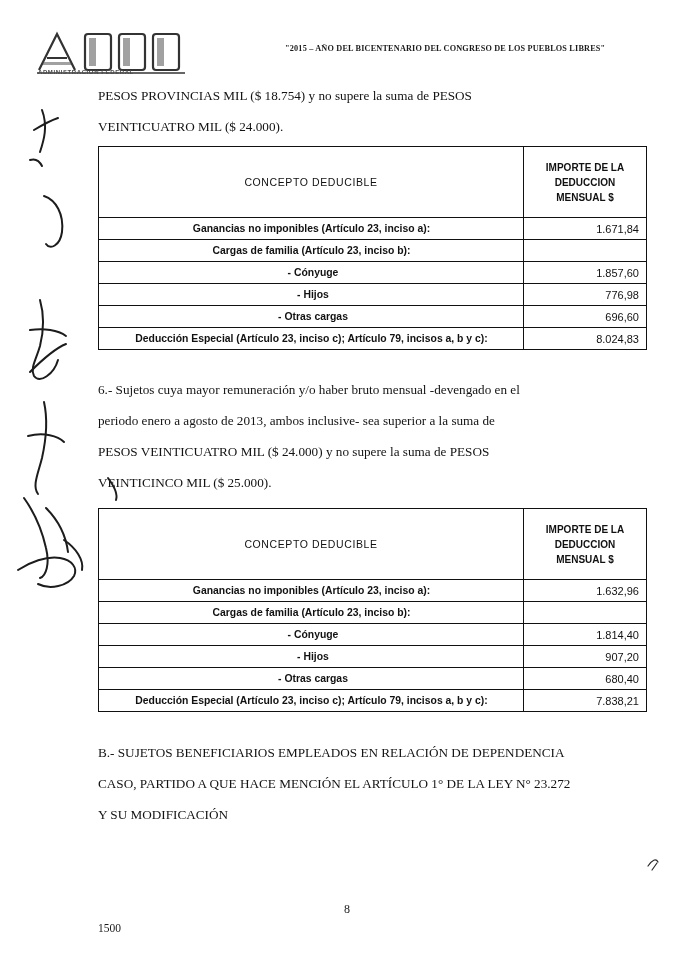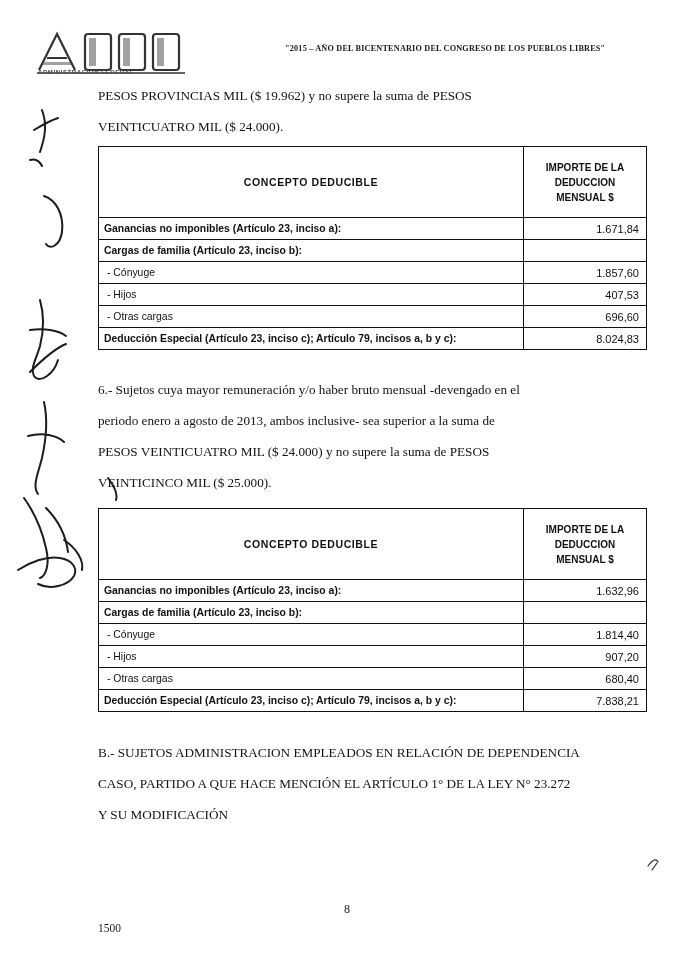--- a/index.html
+++ b/index.html
@@ -78,26 +78,27 @@
   
   .tbl {
     position: absolute;
     border-collapse: collapse;
     font-family: "Liberation Sans", sans-serif;
     background: #fff;
   }
   .tbl td, .tbl th {
     border: 1.6px solid #111;
     padding: 0;
+    text-align: center;
   }
   .tbl .head-concept {
     width: 424px;
     text-align: center;
     font-size: 10.5px;
-    font-weight: bold;
+    font-weight: normal;
     letter-spacing: 0.6px;
     height: 70px;
     vertical-align: middle;
     margin-top: 20px;
   }
   .tbl .head-importe {
     width: 114px;
     text-align: center;
     font-size: 10px;
     font-weight: bold;
@@ -107,21 +108,21 @@
     margin-top: 43px;
   }
   .tbl td.lbl {
     font-size: 10.4px;
     font-weight: bold;
     padding: 2px 4px 2px 5px;
     height: 17px;
     line-height: 14px;
   }
   .tbl td.lbl.sub {
-    font-weight: normal;
+    font-weight: bold;
     padding-left: 8px;
   }
   .tbl td.val {
     font-size: 11px;
     text-align: right;
     padding: 2px 7px 2px 3px;
     height: 17px;
     line-height: 14px;
   }
 
@@ -177,21 +178,21 @@
     </div>
     <div class="logo-caption">ADMINISTRACION FEDERAL</div>
     <div class="header-note">"2015 – AÑO DEL BICENTENARIO DEL CONGRESO DE LOS PUEBLOS LIBRES"</div>
   </div>
 
   <div class="body-par" style="left:98px; top:80px; width:560px;">
     <span class="l spread">
       <span>PESOS</span>
       <span>PROVINCIAS</span>
       <span>MIL</span>
-      <span>($ 19.962)</span>
+      <span>($ 18.754)</span>
       <span>y</span>
       <span>no</span>
       <span>supere</span>
       <span>la</span>
       <span>suma</span>
       <span>de</span>
       <span>PESOS</span>
     </span>
     <span class="l">VEINTICUATRO MIL ($ 24.000).</span>
   </div>
@@ -213,21 +214,21 @@
     <tr>
       <td class="lbl">Cargas de familia (Artículo 23, inciso b):</td>
       <td class="val"></td>
     </tr>
     <tr>
       <td class="lbl sub">- Cónyuge</td>
       <td class="val">1.857,60</td>
     </tr>
     <tr>
       <td class="lbl sub">- Hijos</td>
-      <td class="val">407,53</td>
+      <td class="val">776,98</td>
     </tr>
     <tr>
       <td class="lbl sub">- Otras cargas</td>
       <td class="val">696,60</td>
     </tr>
     <tr>
       <td class="lbl">Deducción Especial (Artículo 23, inciso c); Artículo 79, incisos a, b y c):</td>
       <td class="val">8.024,83</td>
     </tr>
   </tbody>
@@ -283,21 +284,21 @@
       <td class="val">680,40</td>
     </tr>
     <tr>
       <td class="lbl">Deducción Especial (Artículo 23, inciso c); Artículo 79, incisos a, b y c):</td>
       <td class="val">7.838,21</td>
     </tr>
   </tbody>
     </table>
 
   <div class="body-par" style="left:98px; top:737px; width:566px;">
-    <span class="l">B.- SUJETOS ADMINISTRACION EMPLEADOS EN RELACIÓN DE DEPENDENCIA</span>
+    <span class="l">B.- SUJETOS BENEFICIARIOS EMPLEADOS EN RELACIÓN DE DEPENDENCIA</span>
     <span class="l">CASO, PARTIDO A QUE HACE MENCIÓN EL ARTÍCULO 1° DE LA LEY N° 23.272</span>
     <span class="l">Y SU MODIFICACIÓN</span>
   </div>
 
   <div class="footer-left">1500</div>
   <div class="footer-page">8</div>
 
   <svg class="marks" viewBox="0 0 680 960" xmlns="http://www.w3.org/2000/svg">
     <g fill="none" stroke="#1c1c1c" stroke-width="2" stroke-linecap="round">
       <path d="M42 110 C48 126, 44 140, 40 152"></path>

